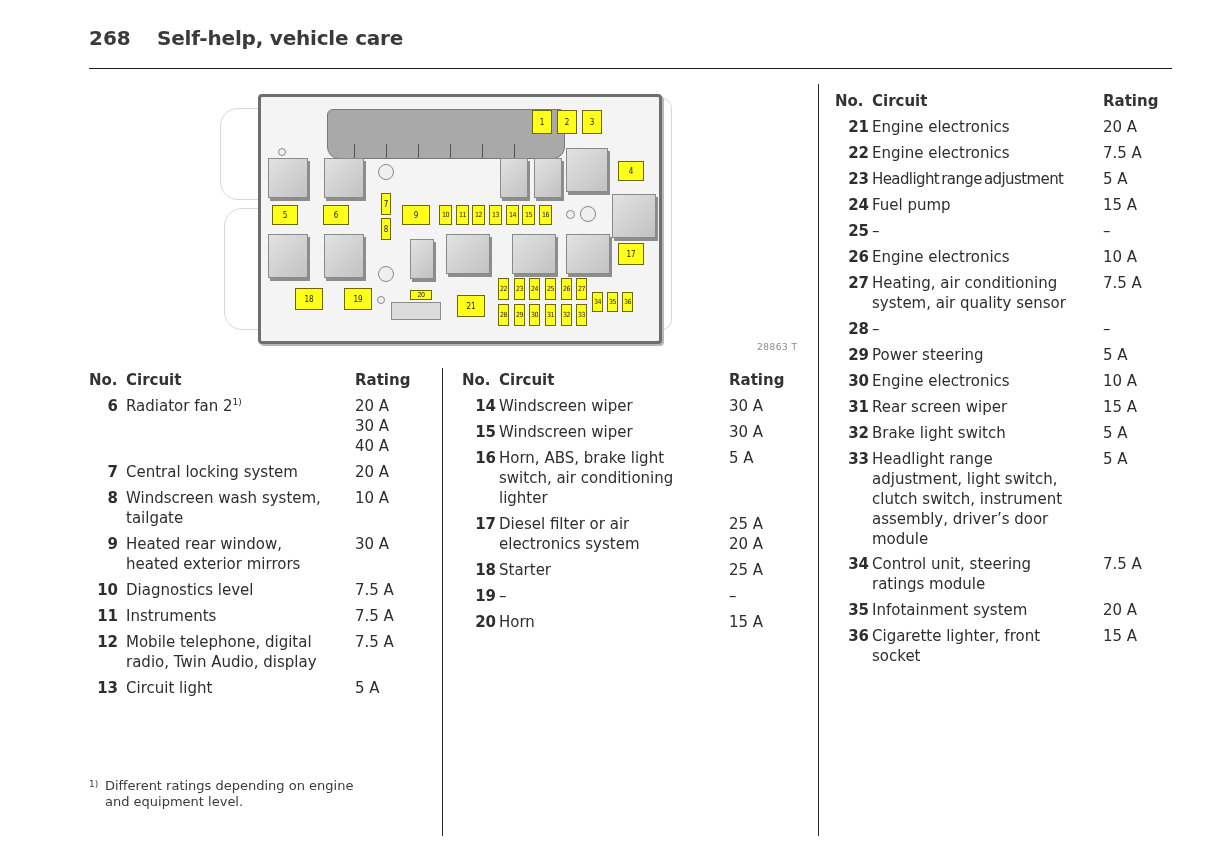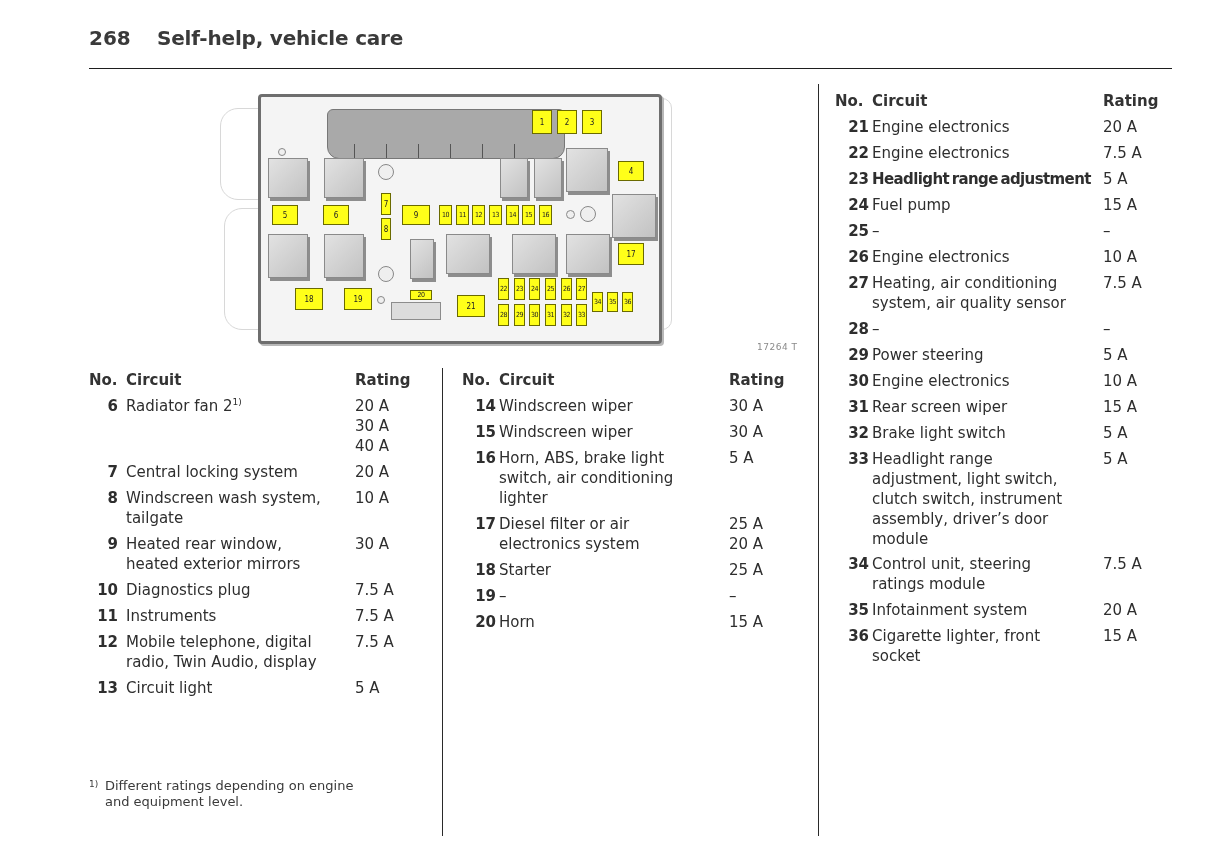--- a/index.html
+++ b/index.html
@@ -120,21 +120,21 @@
   <div class="fuse small" style="left:278px;top:216px;width:9px;height:20px;">28</div>
   <div class="fuse small" style="left:294px;top:216px;width:9px;height:20px;">29</div>
   <div class="fuse small" style="left:309px;top:216px;width:9px;height:20px;">30</div>
   <div class="fuse small" style="left:325px;top:216px;width:9px;height:20px;">31</div>
   <div class="fuse small" style="left:341px;top:216px;width:9px;height:20px;">32</div>
   <div class="fuse small" style="left:356px;top:216px;width:9px;height:20px;">33</div>
   <div class="fuse small" style="left:372px;top:204px;width:9px;height:18px;">34</div>
   <div class="fuse small" style="left:387px;top:204px;width:9px;height:18px;">35</div>
   <div class="fuse small" style="left:402px;top:204px;width:9px;height:18px;">36</div>
 </div>
-<div class="fig-id">17264 T</div>
+<div class="fig-id">28863 T</div>
 
 <div class="tbl" style="left:89px;top:370px;width:340px;height:340px;">
   <span class="th" style="left:0">No.</span>
   <span class="th" style="left:37px">Circuit</span>
   <span class="th" style="left:266px">Rating</span>
 
   <div class="row" style="top:26px">
     <span class="no" style="right:311px">6</span>
     <span class="circ" style="left:37px"><span>Radiator fan 2</span><sup>1)</sup></span>
     <span class="rate" style="left:266px">20 A
@@ -153,21 +153,21 @@
     <span class="rate" style="left:266px">10 A</span>
   </div>
   <div class="row" style="top:164px">
     <span class="no" style="right:311px">9</span>
     <span class="circ" style="left:37px">Heated rear window,
 heated exterior mirrors</span>
     <span class="rate" style="left:266px">30 A</span>
   </div>
   <div class="row" style="top:210px">
     <span class="no" style="right:311px">10</span>
-    <span class="circ" style="left:37px">Diagnostics plug</span>
+    <span class="circ" style="left:37px">Diagnostics level</span>
     <span class="rate" style="left:266px">7.5 A</span>
   </div>
   <div class="row" style="top:236px">
     <span class="no" style="right:311px">11</span>
     <span class="circ" style="left:37px">Instruments</span>
     <span class="rate" style="left:266px">7.5 A</span>
   </div>
   <div class="row" style="top:262px">
     <span class="no" style="right:311px">12</span>
     <span class="circ" style="left:37px">Mobile telephone, digital
@@ -237,21 +237,21 @@
     <span class="circ" style="left:37px">Engine electronics</span>
     <span class="rate" style="left:268px">20 A</span>
   </div>
   <div class="row" style="top:52px">
     <span class="no" style="right:306px">22</span>
     <span class="circ" style="left:37px">Engine electronics</span>
     <span class="rate" style="left:268px">7.5 A</span>
   </div>
   <div class="row" style="top:78px">
     <span class="no" style="right:306px">23</span>
-    <span class="circ" style="left:37px;letter-spacing:-0.6px;word-spacing:-2px;font-weight:bold;">Headlight range adjustment</span>
+    <span class="circ" style="left:37px;letter-spacing:-0.6px;word-spacing:-2px;">Headlight range adjustment</span>
     <span class="rate" style="left:268px">5 A</span>
   </div>
   <div class="row" style="top:104px">
     <span class="no" style="right:306px">24</span>
     <span class="circ" style="left:37px">Fuel pump</span>
     <span class="rate" style="left:268px">15 A</span>
   </div>
   <div class="row" style="top:130px">
     <span class="no" style="right:306px">25</span>
     <span class="circ" style="left:37px">–</span>

